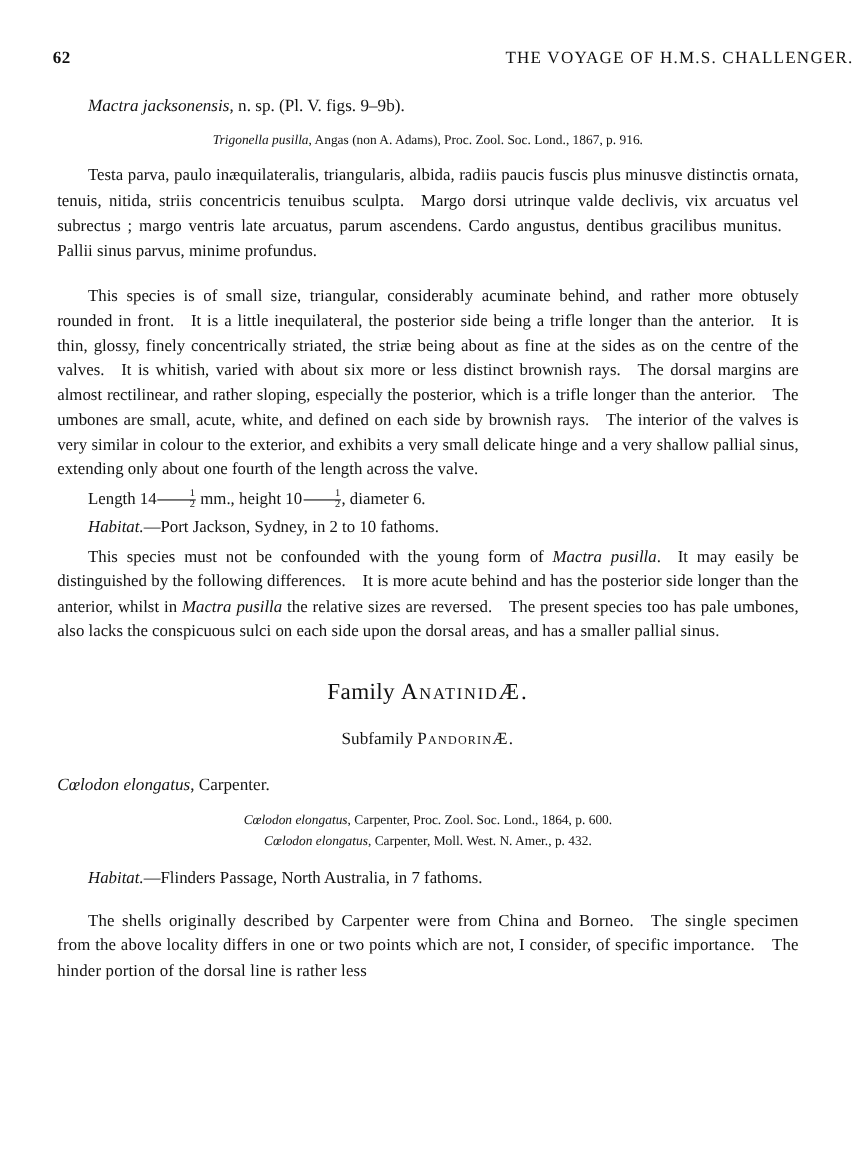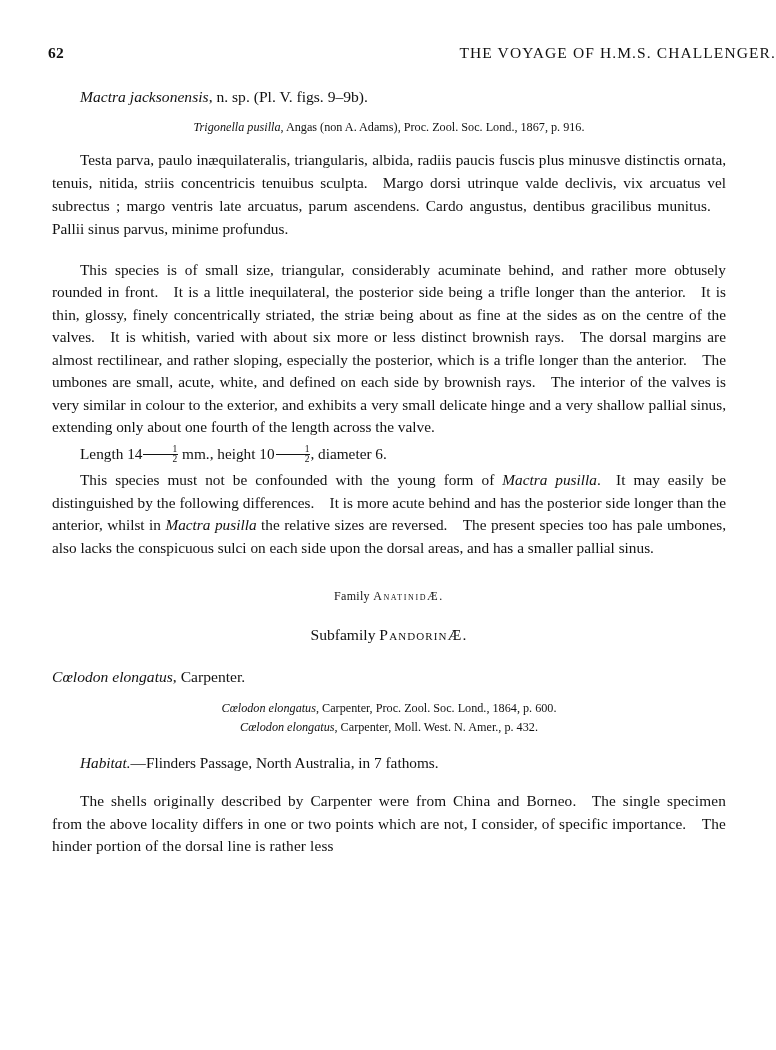--- a/index.html
+++ b/index.html
@@ -96,21 +96,21 @@
     text-align: center;
     margin-left: 1px;
   }
   .frac .num { display: block; border-bottom: 1px solid #111; padding: 0 1px; }
   .frac .den { display: block; padding: 0 1px; }
   .section-block {
     margin-top: 30px;
     text-align: center;
   }
   .family-line {
-    font-size: 12px;
+    font-size: 21px;
     letter-spacing: 0.3px;
     margin-bottom: 22px;
   }
   .family-line .caps {
     font-variant: small-caps;
     letter-spacing: 1.6px;
   }
   .subfamily-line {
     font-size: 15.6px;
     margin-bottom: 22px;
@@ -160,20 +160,21 @@
     <p class="species-head"><span class="sp-name">Mactra jacksonensis</span><span>, n. sp. (Pl. V. figs. 9–9b).</span></p>
 
     <div class="synonymy"><span class="it">Trigonella pusilla</span><span>, Angas (non A. Adams), Proc. Zool. Soc. Lond., 1867, p. 916.</span></div>
 
     <p class="latin-desc"><span style="display:inline-block;width:28px;"></span><span>Testa parva, paulo inæquilateralis, triangularis, albida, radiis paucis fuscis plus minusve distinctis ornata, tenuis, nitida, striis concentricis tenuibus sculpta. Margo dorsi utrinque valde declivis, vix arcuatus vel subrectus ; margo ventris late arcuatus, parum ascendens. Cardo angustus, dentibus gracilibus munitus. Pallii sinus parvus, minime profundus.</span></p>
 
     <p class="body-para">This species is of small size, triangular, considerably acuminate behind, and rather more obtusely rounded in front. It is a little inequilateral, the posterior side being a trifle longer than the anterior. It is thin, glossy, finely concentrically striated, the striæ being about as fine at the sides as on the centre of the valves. It is whitish, varied with about six more or less distinct brownish rays. The dorsal margins are almost rectilinear, and rather sloping, especially the posterior, which is a trifle longer than the anterior. The umbones are small, acute, white, and defined on each side by brownish rays. The interior of the valves is very similar in colour to the exterior, and exhibits a very small delicate hinge and a very shallow pallial sinus, extending only about one fourth of the length across the valve.</p>
 
     <p class="tight"><span>Length 14</span><span class="frac"><span class="num">1</span><span class="den">2</span></span><span> mm., height 10</span><span class="frac"><span class="num">1</span><span class="den">2</span></span><span>, diameter 6.</span></p>
 
+    <p class="tight"><span class="it">Habitat.</span><span>—Port Jackson, Sydney, in 2 to 10 fathoms.</span></p>
 
     <p class="body-para"><span>This species must not be confounded with the young form of </span><span class="it">Mactra pusilla</span><span>. It may easily be distinguished by the following differences. It is more acute behind and has the posterior side longer than the anterior, whilst in </span><span class="it">Mactra pusilla</span><span> the relative sizes are reversed. The present species too has pale umbones, also lacks the conspicuous sulci on each side upon the dorsal areas, and has a smaller pallial sinus.</span></p>
 
     <div class="section-block">
       <div class="family-line"><span>Family </span><span class="caps">AnatinidÆ.</span></div>
       <div class="subfamily-line"><span>Subfamily </span><span class="caps">PandorinÆ.</span></div>
     </div>
 
     <p class="species2-head"><span class="it">Cœlodon elongatus</span><span>, Carpenter.</span></p>
 

